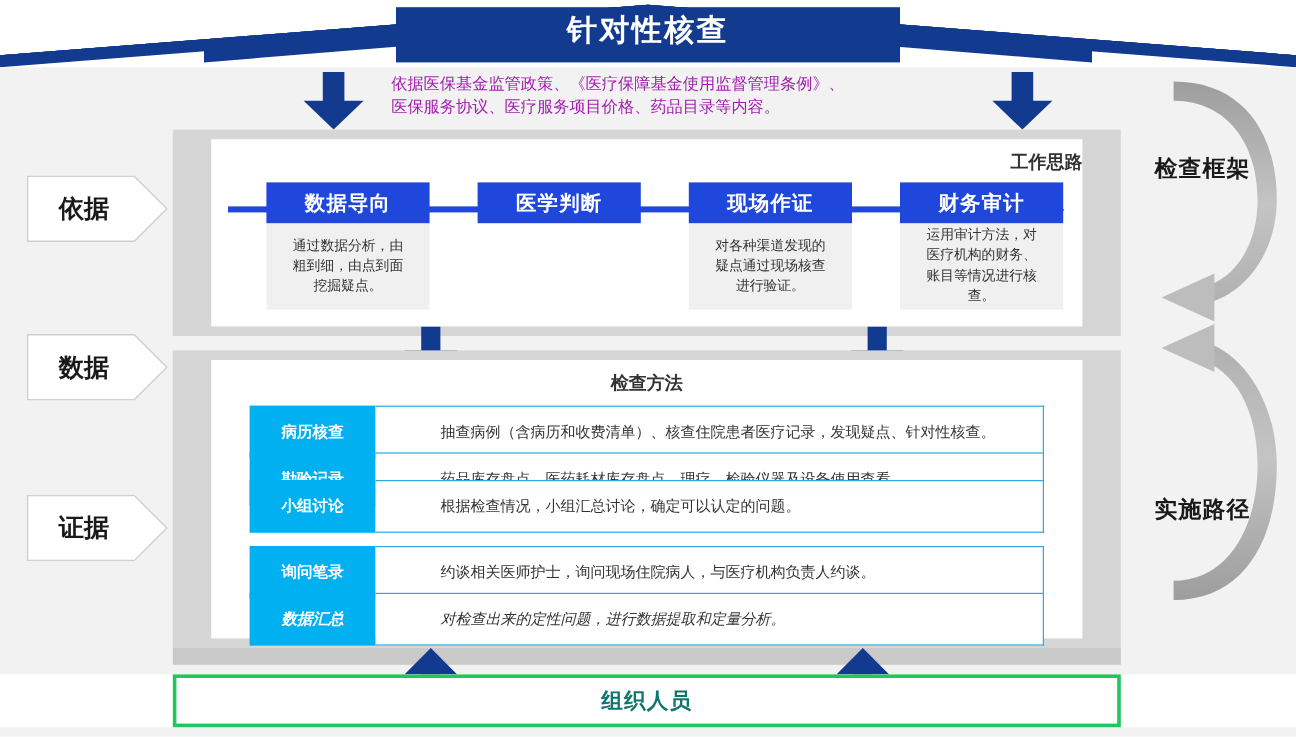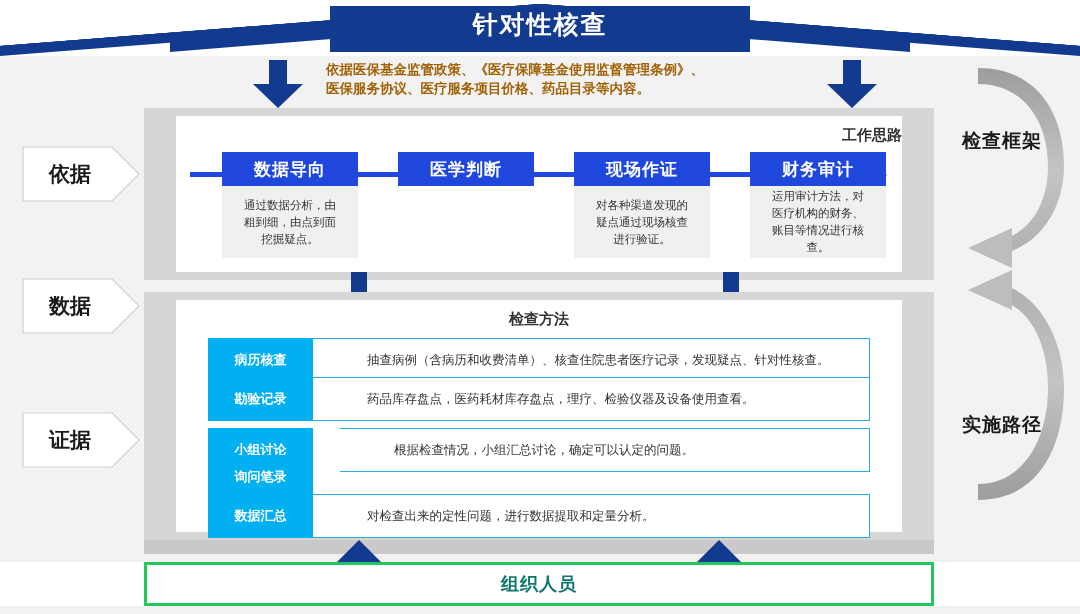--- a/index.html
+++ b/index.html
@@ -27,21 +27,21 @@
     background:#f2f2f2;
   }
   .bottom-white{
     position:absolute;left:0;top:562px;width:1080px;height:44px;
     background:#ffffff;
   }
 
   
   .policy-note{
     position:absolute;left:326px;top:60px;width:500px;
-    font-size:13.5px;line-height:19px;color:#a16207;font-weight:bold;
+    font-size:13.5px;line-height:19px;color:#a21caf;font-weight:normal;
     text-align:left;
   }
 
   
   .dn-arrow{position:absolute;}
 
   
   .panel{
     position:absolute;background:#d6d6d6;
   }
@@ -190,28 +190,29 @@
       <div class="panel-title" style="left:0;top:10px;">检查方法</div>
 
       <div class="mrow" style="left:32px;top:38px;width:662px;">
         <div class="mtag">病历核查</div>
         <div class="mdesc">抽查病例（含病历和收费清单）、核查住院患者医疗记录，发现疑点、针对性核查。</div>
       </div>
       <div class="mrow" style="left:32px;top:77px;width:662px;">
         <div class="mtag">勘验记录</div>
         <div class="mdesc">药品库存盘点，医药耗材库存盘点，理疗、检验仪器及设备使用查看。</div>
       </div>
-      <div class="mrow" style="left:32px;top:128px;width:662px;gap:27px;">
+      <div class="mrow" style="left:32px;top:100px;width:662px;">
         <div class="mtag">小组讨论</div>
         <div class="mdesc">根据检查情况，小组汇总讨论，确定可以认定的问题。</div>
       </div>
       <div class="mrow" style="left:32px;top:155px;width:662px;">
         <div class="mtag">询问笔录</div>
-      </div>
-      <div class="mrow" style="left:32px;top:194px;width:662px;">
+        <div class="mdesc">约谈相关医师护士，询问现场住院病人，与医疗机构负责人约谈。</div>
+      </div>
+      <div class="mrow" style="left:32px;top:194px;width:662px;font-style:italic;">
         <div class="mtag">数据汇总</div>
         <div class="mdesc">对检查出来的定性问题，进行数据提取和定量分析。</div>
       </div>
     </div>
   </div>
 
   <div class="gray-strip"></div>
   <svg class="dn-arrow" style="left:333px;top:538px;" width="52" height="44" viewBox="0 0 52 44">
     <polygon points="26,2 48,24 34,24 34,43 18,43 18,24 4,24" fill="#123a8f"></polygon>
   </svg>

